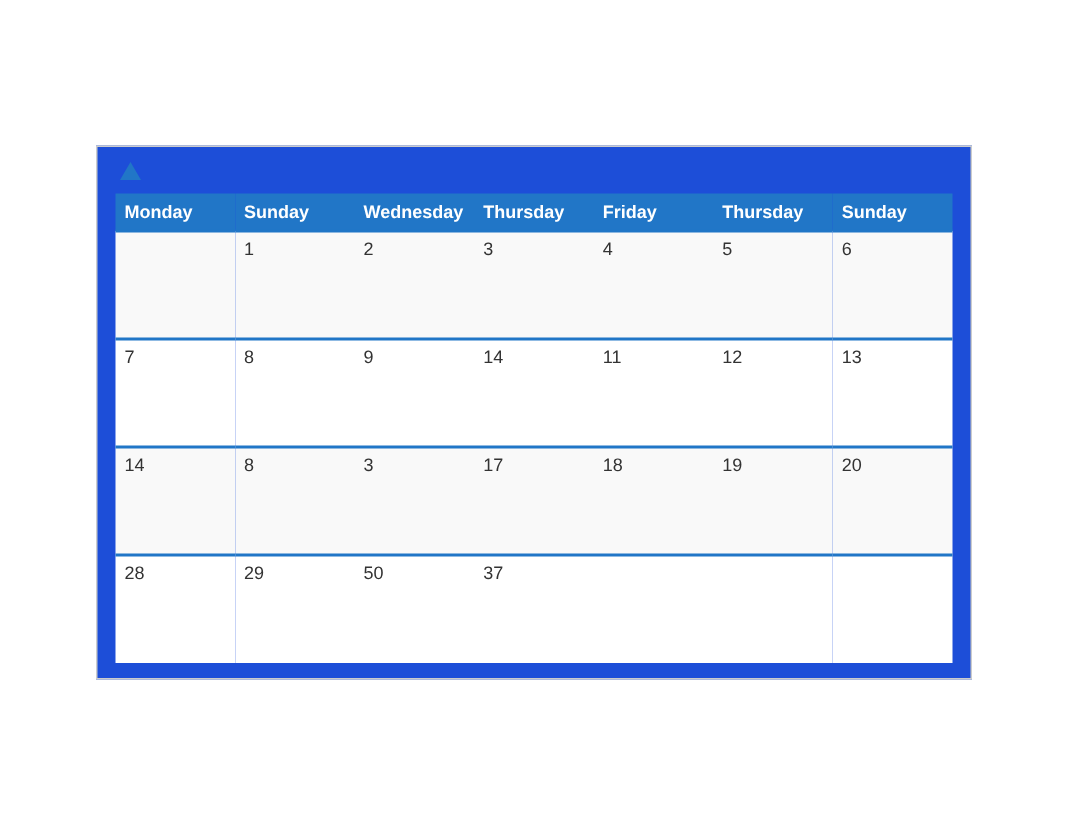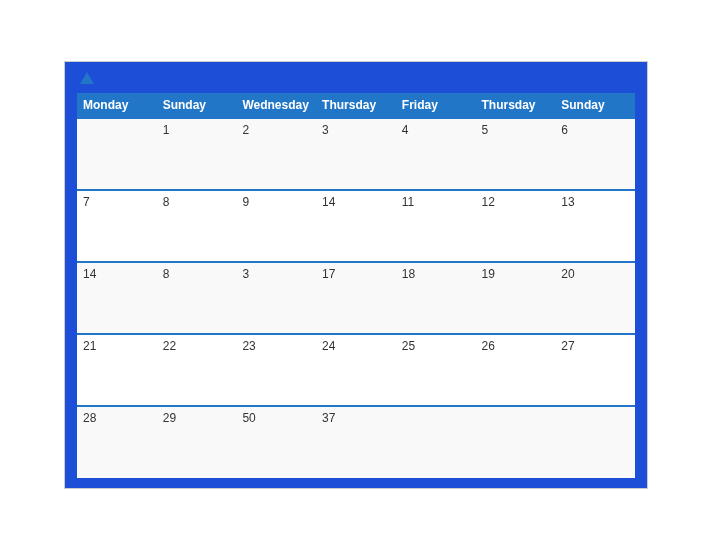--- a/index.html
+++ b/index.html
@@ -190,43 +190,20 @@
           </td>
           <td>
             <span class="day-num">19</span>
           </td>
           <td>
             <span class="day-num">20</span>
           </td>
         </tr>
         <tr>
           <td>
-            <span class="day-num">21</span>
-          </td>
-          <td>
-            <span class="day-num">22</span>
-          </td>
-          <td>
-            <span class="day-num">23</span>
-          </td>
-          <td>
-            <span class="day-num">24</span>
-          </td>
-          <td>
-            <span class="day-num">25</span>
-          </td>
-          <td>
-            <span class="day-num">26</span>
-          </td>
-          <td>
-            <span class="day-num">27</span>
-          </td>
-        </tr>
-        <tr>
-          <td>
             <span class="day-num">28</span>
           </td>
           <td>
             <span class="day-num">29</span>
           </td>
           <td>
             <span class="day-num">50</span>
           </td>
           <td>
             <span class="day-num">37</span>

